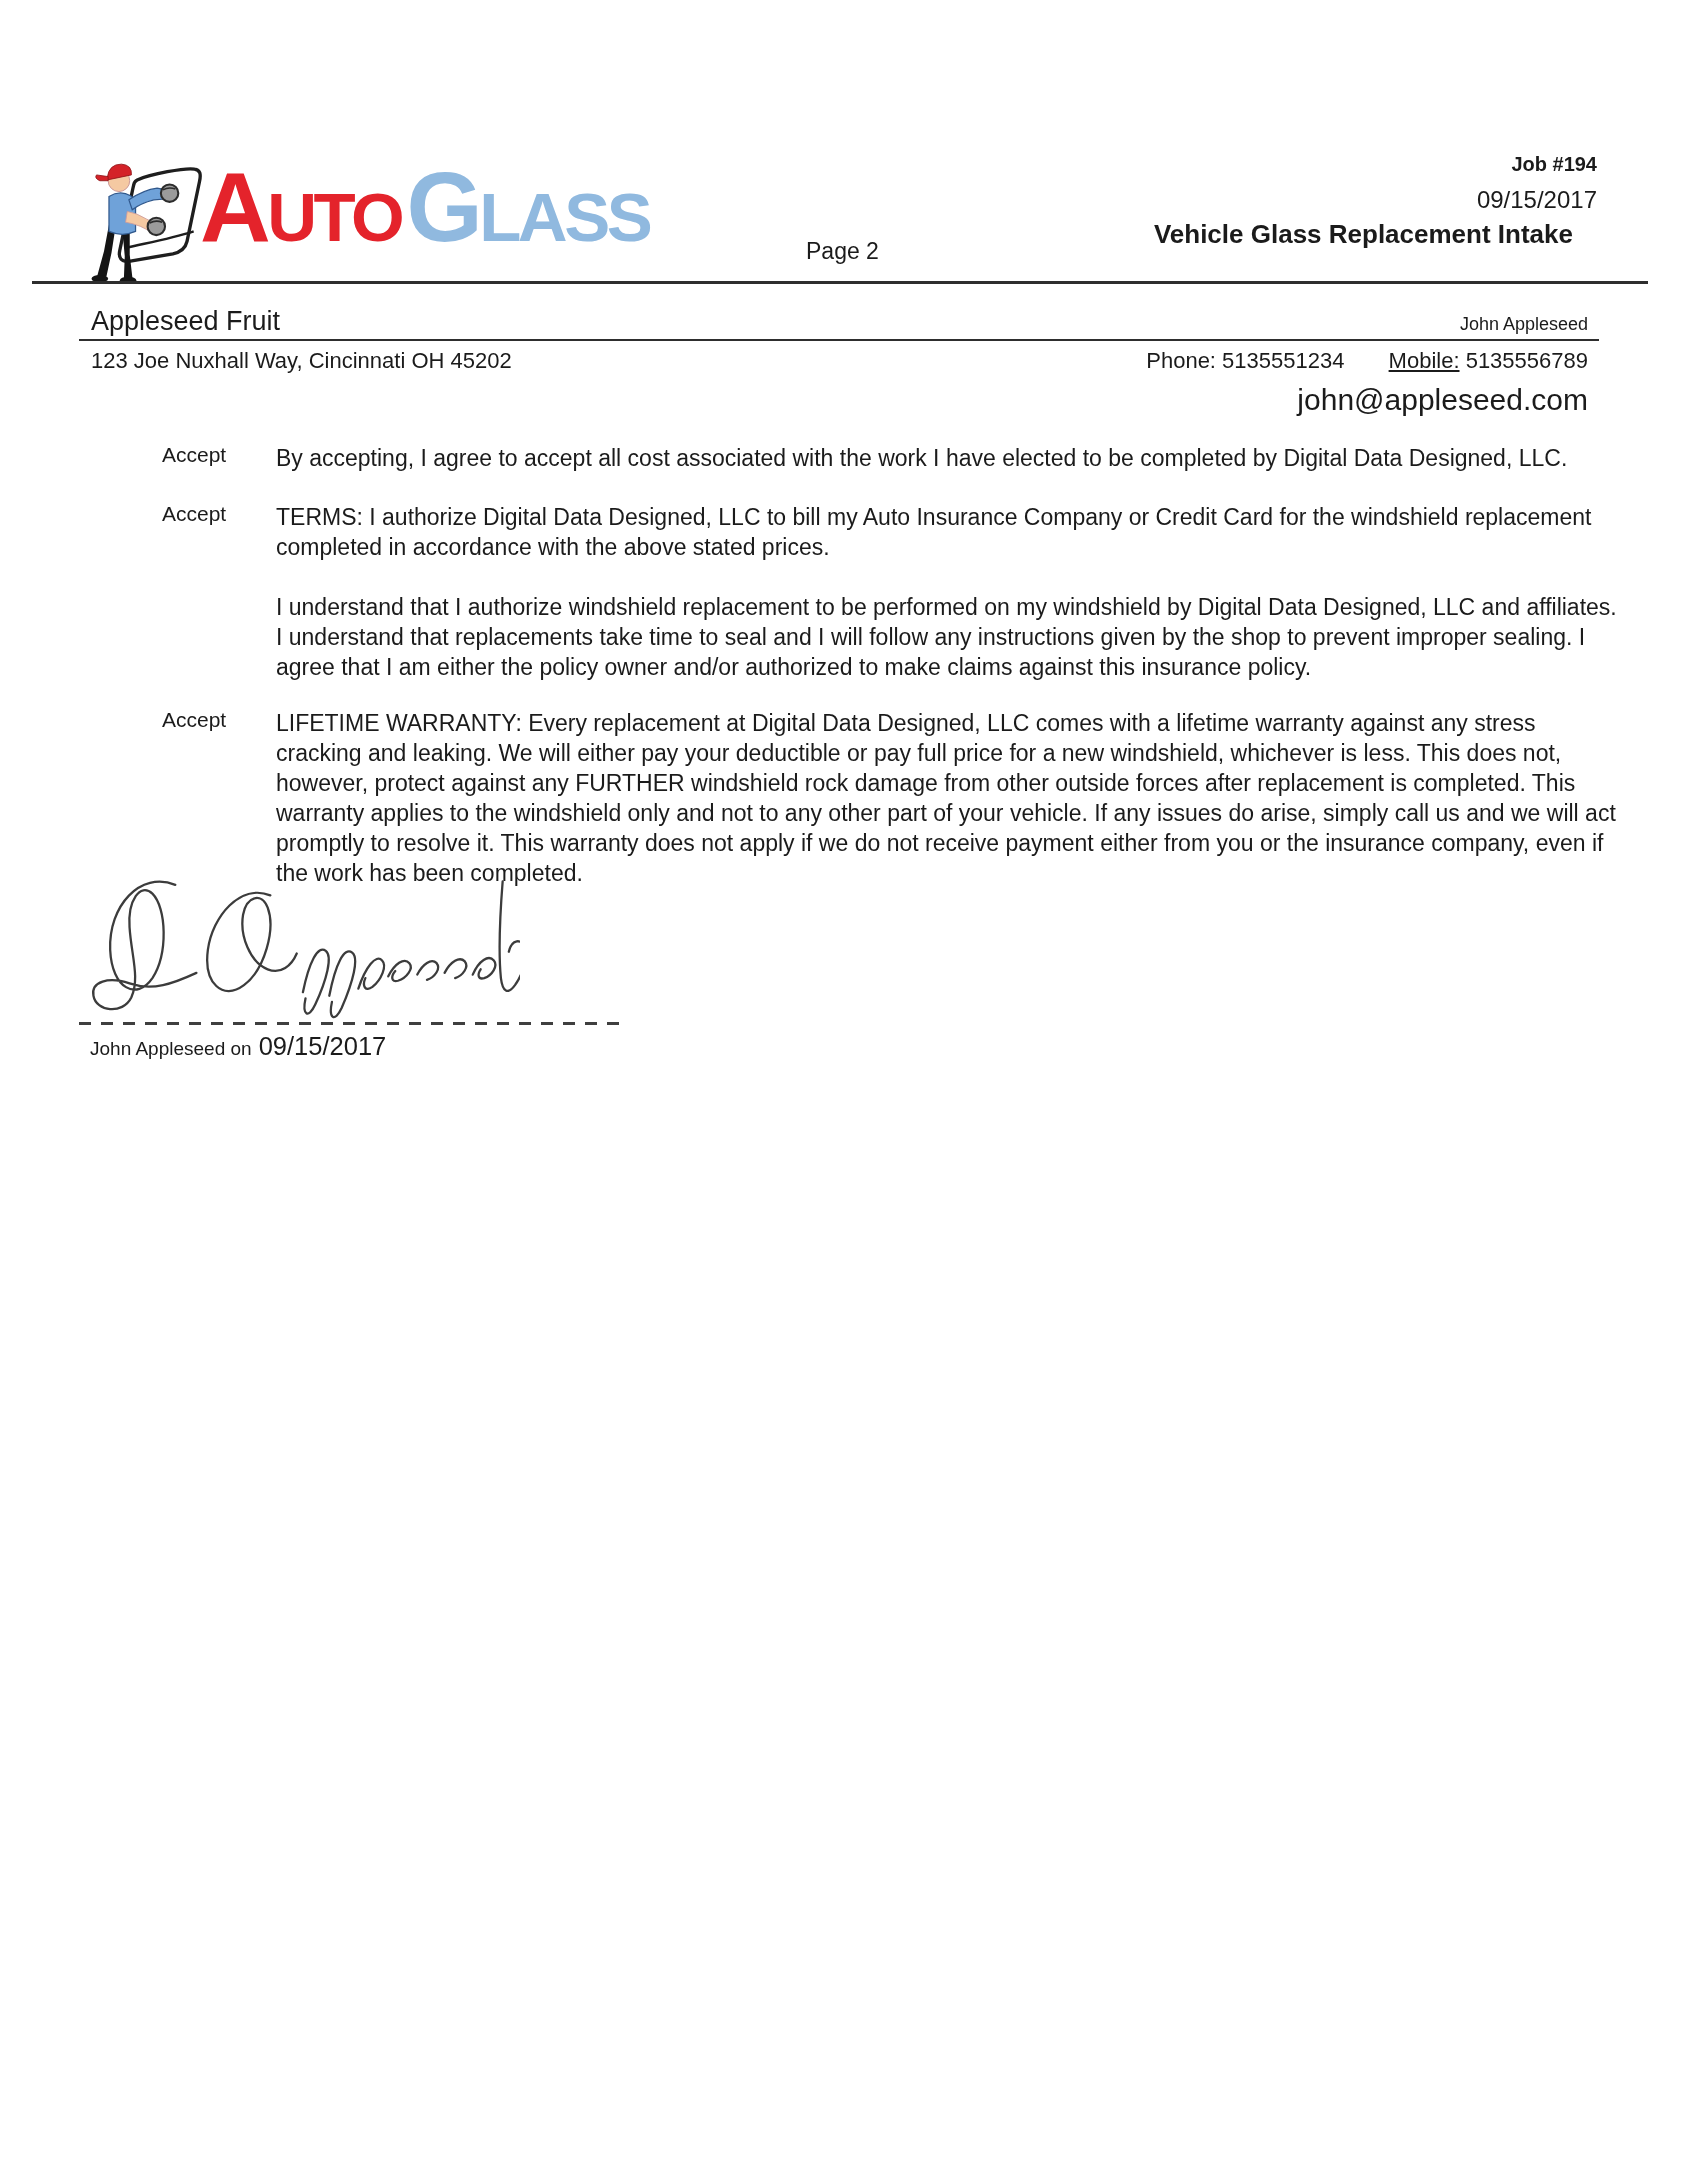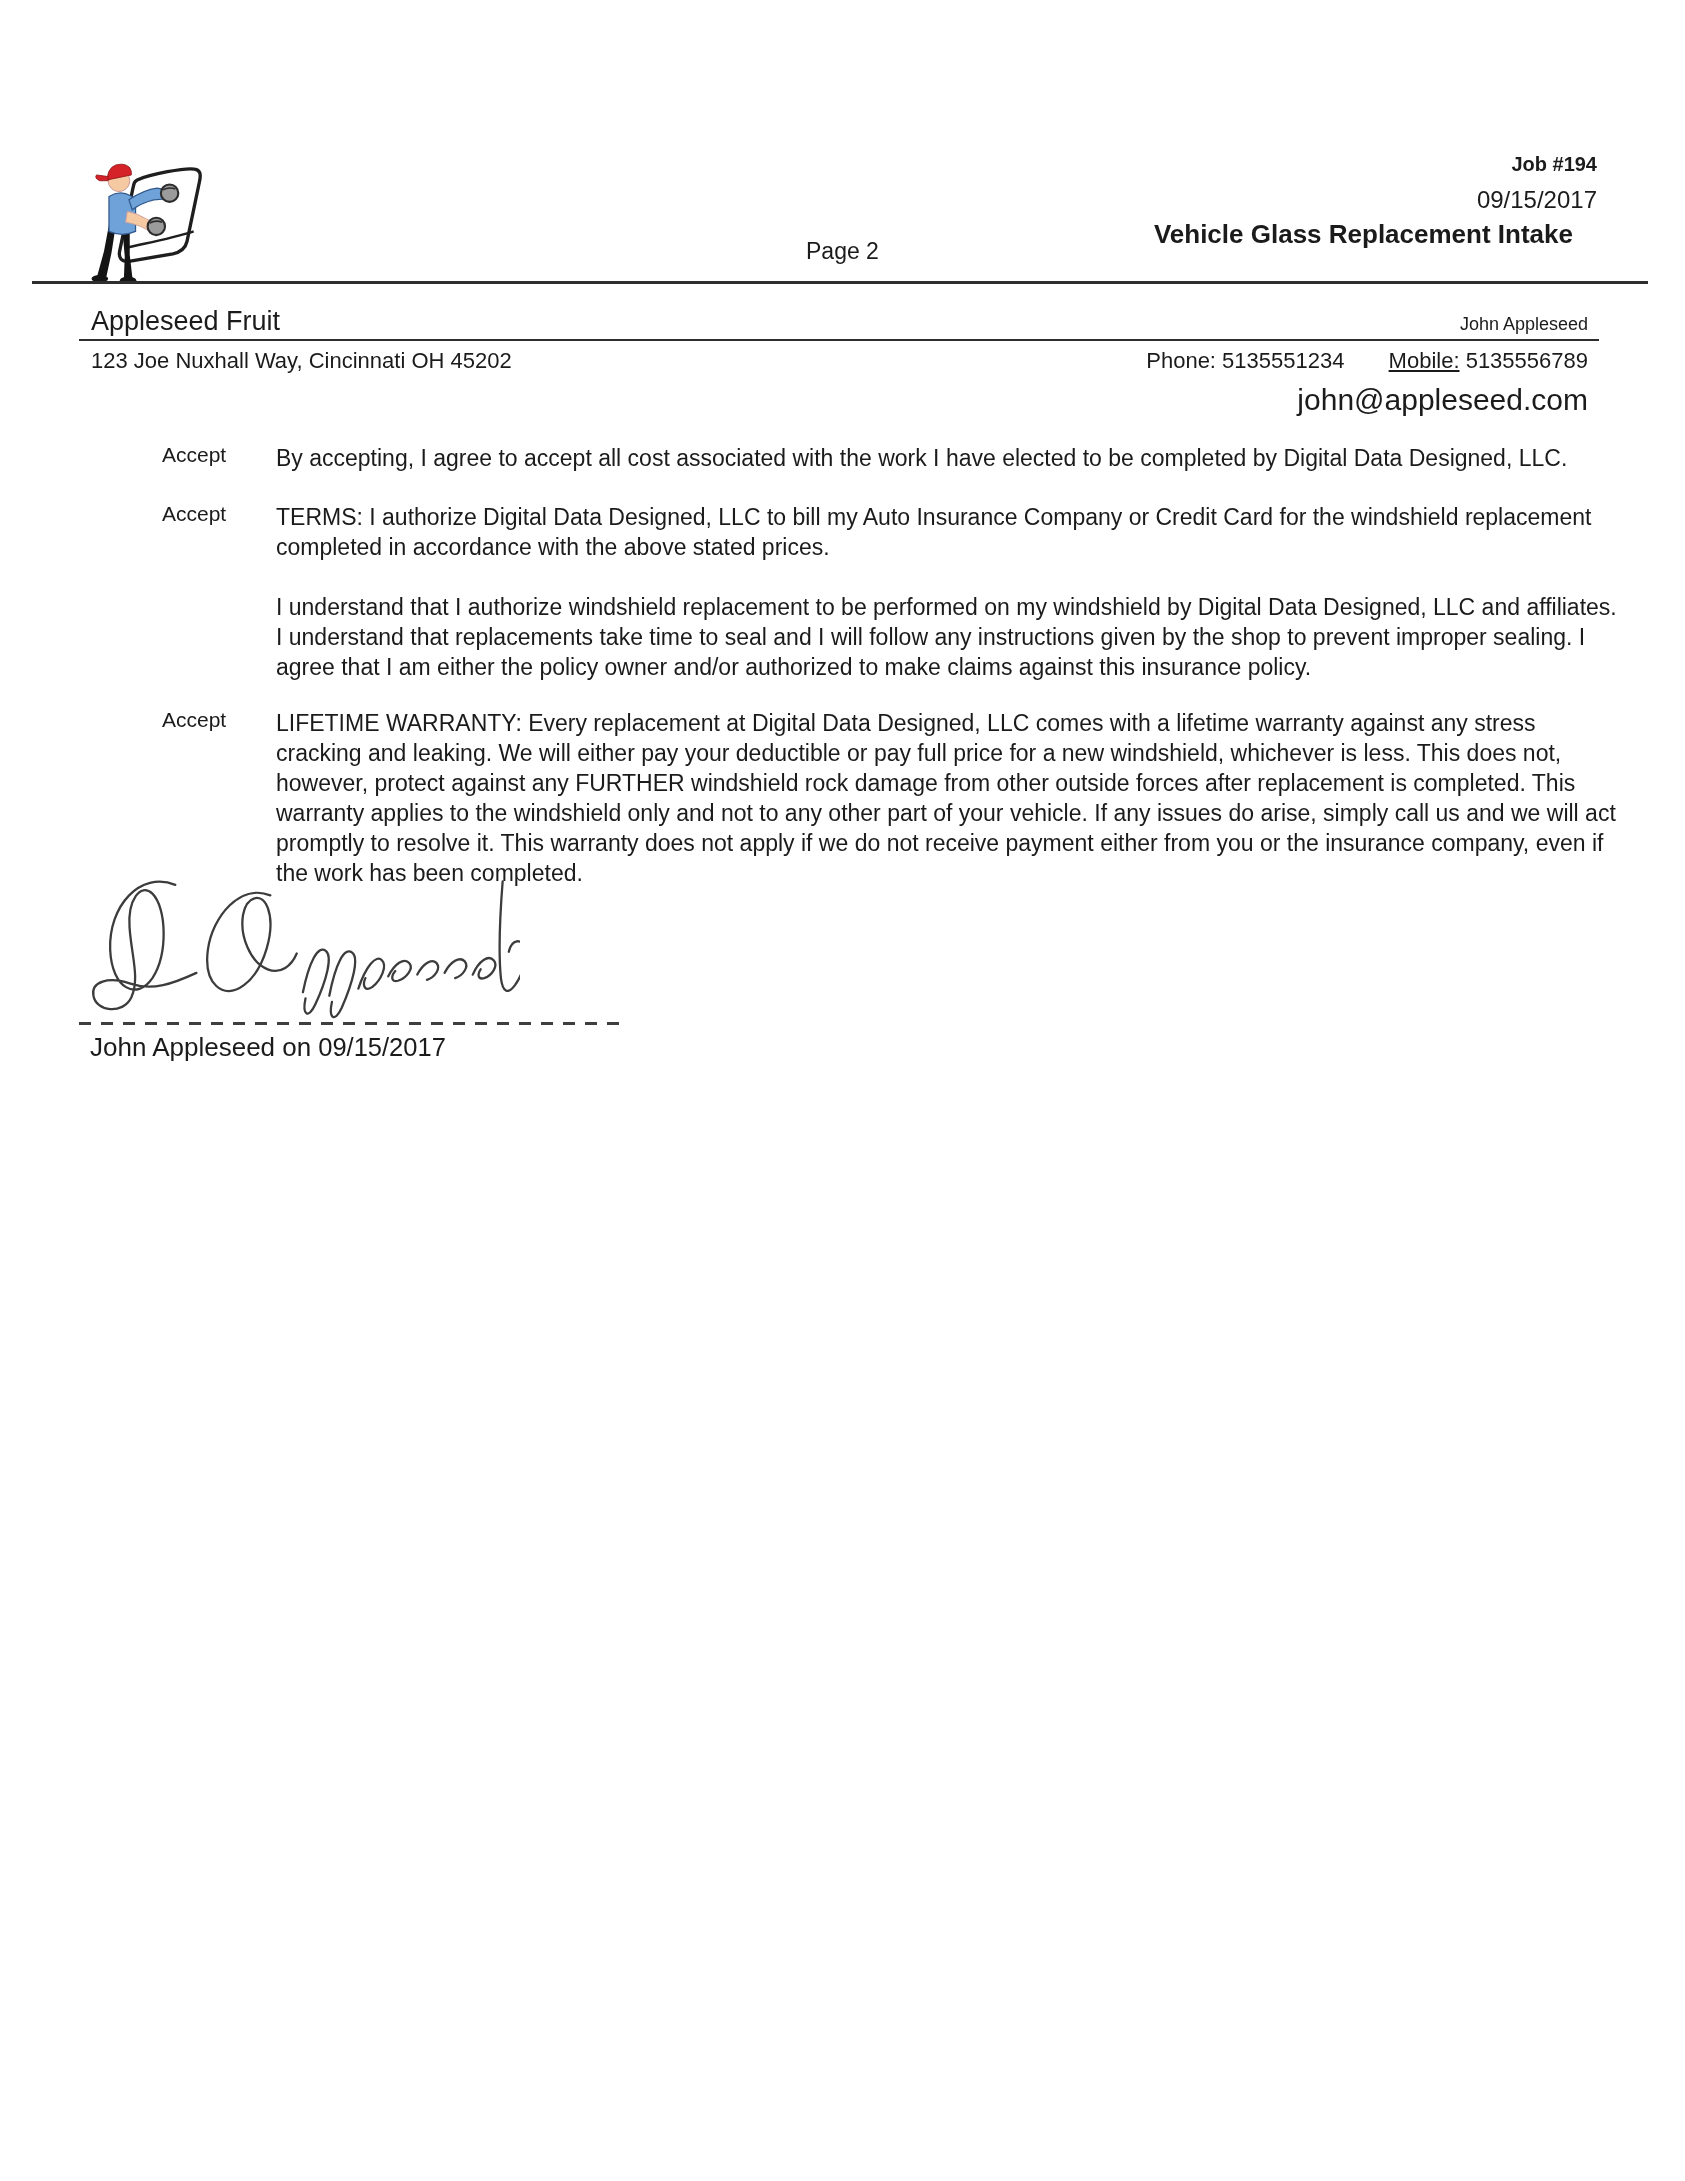--- a/index.html
+++ b/index.html
@@ -49,21 +49,21 @@
   .ag-2 { top:592px; }
   .ag-3 { top:708px; }
 
   
   .sig-scribble { position:absolute; left:77px; top:869px; width:443px; height:154px; }
   .sig-dash-line {
     position:absolute; left:79px; top:1022px; width:544px; height:2.6px;
     background:repeating-linear-gradient(90deg,#3f3f3f 0 12.3px,transparent 12.3px 22px);
   }
   .sig-caption { position:absolute; left:90px; top:1032px; white-space:nowrap; }
-  .sig-caption .sig-by   { font-size:26px; }
+  .sig-caption .sig-by   { font-size:19px; }
   .sig-caption .sig-date { font-size:25.5px; margin-left:7px; }
 </style>
 </head>
 <body>
 
 <div class="page">
 
   <div class="logo">
     <svg class="mascot" viewBox="0 0 150 165">
 
@@ -83,20 +83,21 @@
 
       <circle cx="101" cy="46" r="10.5" fill="#9b9b9b" stroke="#2c2c2c" stroke-width="2.5"></circle>
       <path d="M93,42 Q100,38 108,41" fill="none" stroke="#2c2c2c" stroke-width="2"></path>
       <circle cx="85" cy="86" r="10.5" fill="#9b9b9b" stroke="#2c2c2c" stroke-width="2.5"></circle>
       <path d="M77,82 Q84,78 92,81" fill="none" stroke="#2c2c2c" stroke-width="2"></path>
 
       <circle cx="40" cy="31" r="13" fill="#F5C9A2" stroke="#c99" stroke-width="1.2"></circle>
       <path d="M26,27 Q28,11 43,11 Q56,12 55,24 L26,30 Z" fill="#D42228" stroke="#8e1418" stroke-width="1"></path>
       <path d="M27,26 L13,24 Q10,28 17,31 L27,31 Z" fill="#D42228" stroke="#8e1418" stroke-width="1"></path>
     </svg>
+    <div class="logo-text"><span class="logo-auto">Auto</span><span class="logo-glass">Glass</span></div>
   </div>
 
   <div class="page-label">Page 2</div>
   <div class="job-number">Job #194</div>
   <div class="hdr-date">09/15/2017</div>
   <div class="doc-title">Vehicle Glass Replacement Intake</div>
   <div class="hdr-rule"></div>
 
   <div class="company-name">Appleseed Fruit</div>
   <div class="contact-name">John Appleseed</div>

